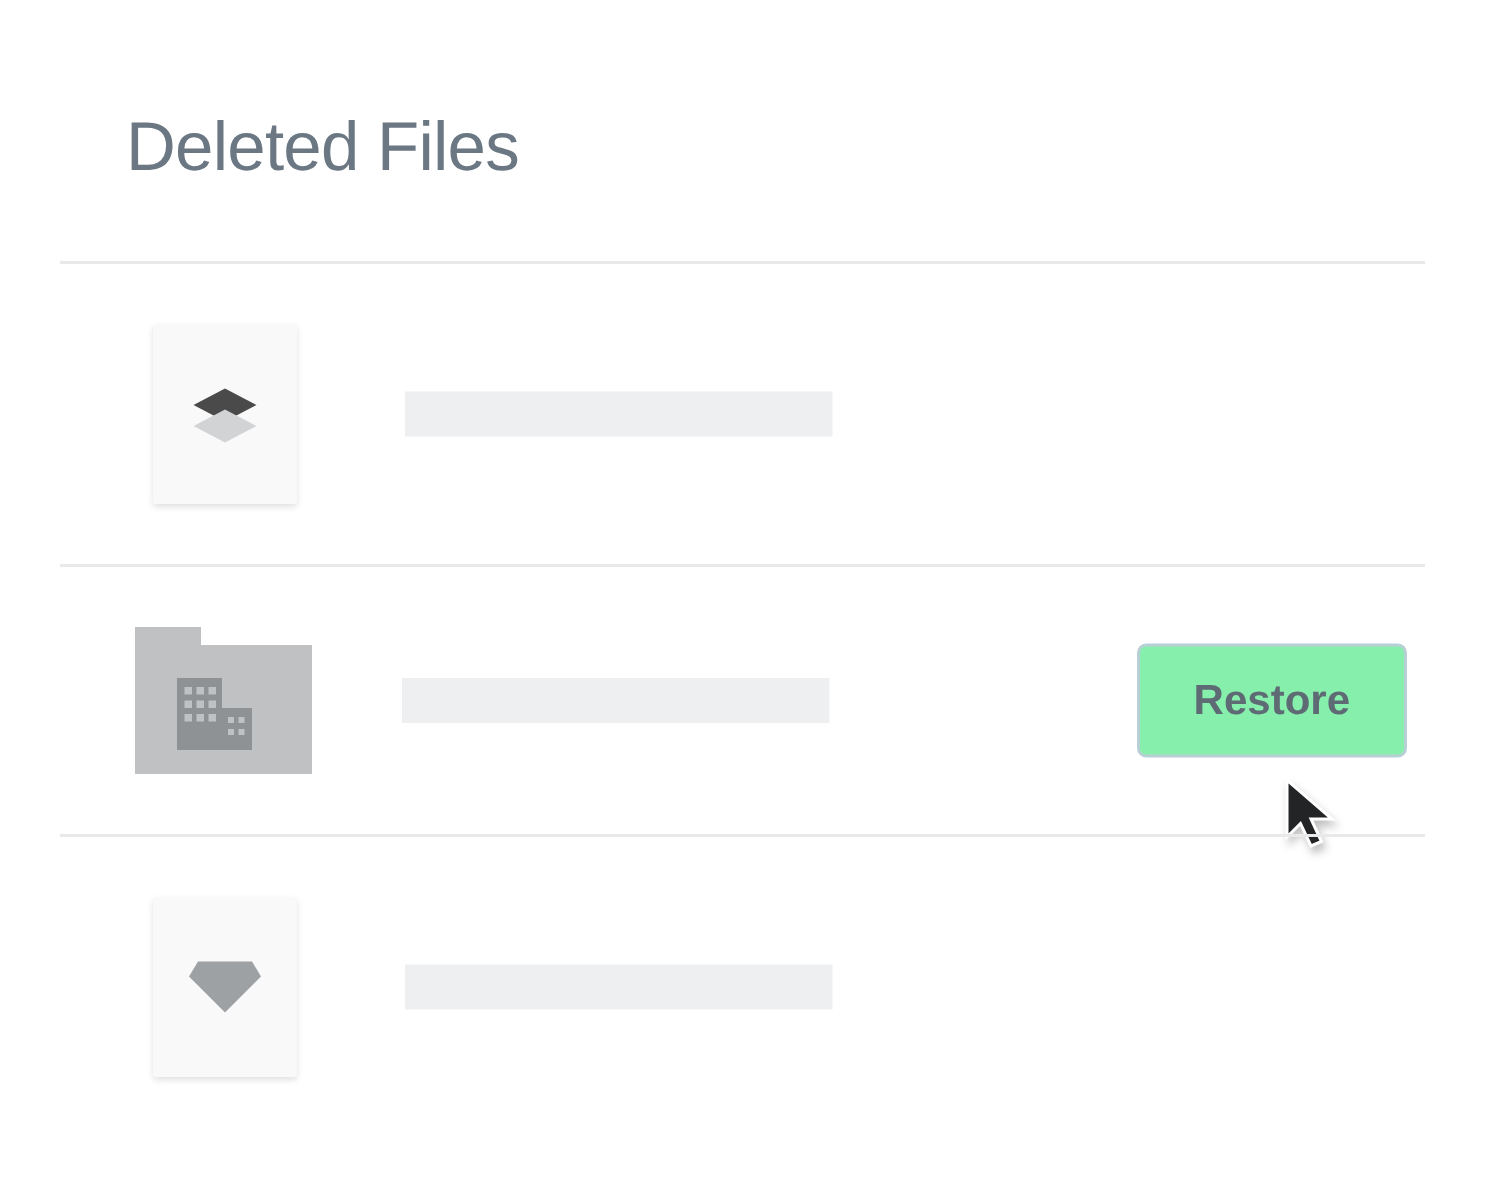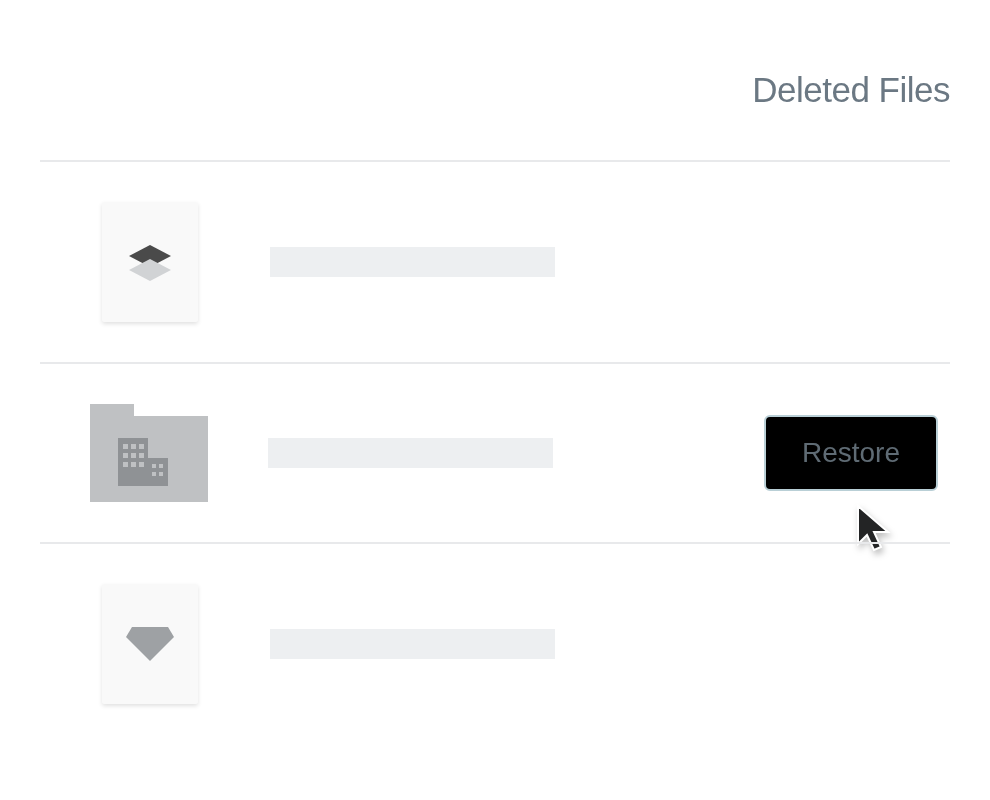--- a/index.html
+++ b/index.html
@@ -11,26 +11,25 @@
       font-family: -apple-system, BlinkMacSystemFont, "Segoe UI", Helvetica, Arial, sans-serif;
       background: #ffffff;
       width: 990px;
       height: 800px;
       overflow: hidden;
     }
     .container {
       padding: 0 40px;
     }
     .page-title {
-      font-size: 35px;
+      font-size: 46px;
       font-weight: 400;
       color: #6b7883;
       padding: 70px 0 50px 44px;
       letter-spacing: -0.5px;
-      text-align: right;
     }
     .file-list {
       display: flex;
       flex-direction: column;
     }
     .file-row {
       display: flex;
       align-items: center;
       padding: 40px 0;
       border-top: 2px solid #e8e9eb;
@@ -67,27 +66,28 @@
     .file-name-placeholder {
       width: 285px;
       height: 30px;
       background: #edeff1;
       margin-left: 60px;
     }
     .restore-button {
       margin-left: auto;
       margin-right: 12px;
       padding: 20px 36px;
-      background: #000000;
+      background: #86efac;
       border: 2px solid #b9cfd6;
       border-radius: 6px;
       font-size: 28px;
       color: #5f6b74;
       cursor: pointer;
       font-family: inherit;
+      font-weight: bold;
     }
     .cursor-pointer {
       position: absolute;
       right: 54px;
       bottom: -12px;
       width: 42px;
       height: 50px;
       pointer-events: none;
       filter: drop-shadow(2px 4px 3px rgba(0,0,0,0.25));
     }

